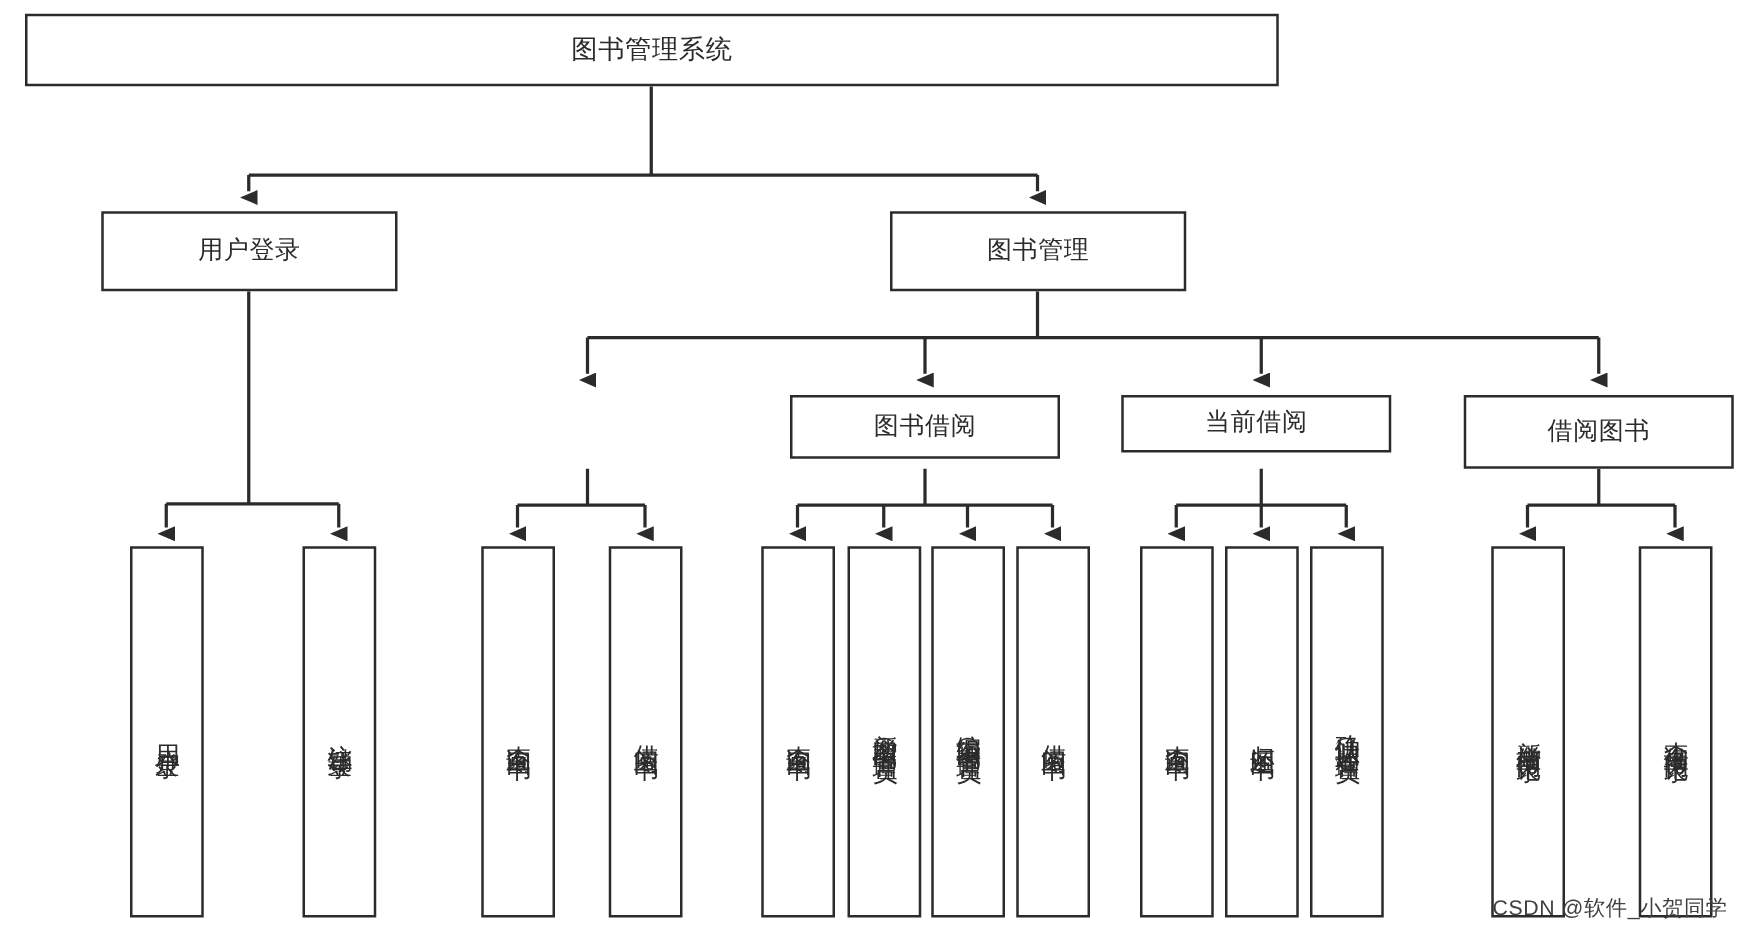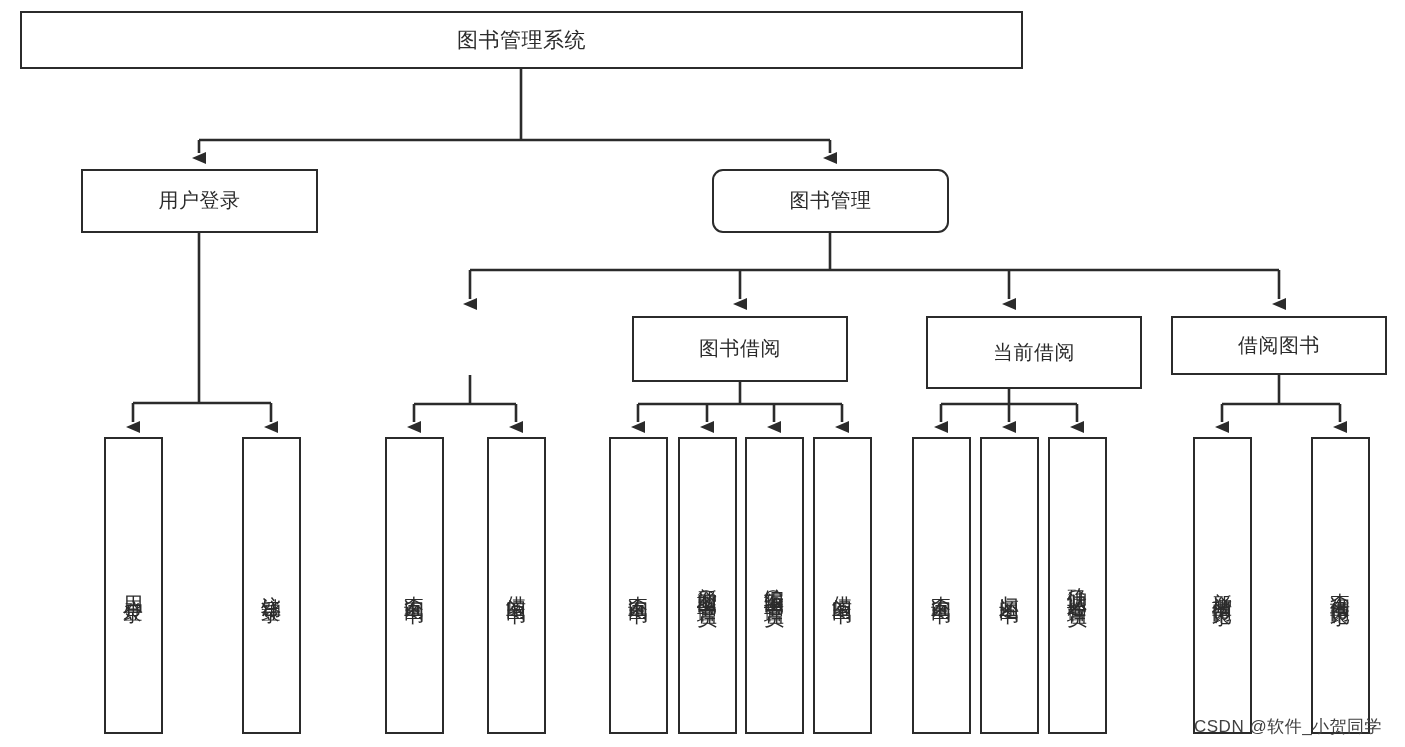--- a/index.html
+++ b/index.html
@@ -120,28 +120,28 @@
     </g>
   </svg>
 
   <div class="node lvl0" style="left:20px; top:11px; width:1003px; height:58px;">
     <span class="lbl">图书管理系统</span>
   </div>
 
   <div class="node lvl1" style="left:81px; top:169px; width:237px; height:64px;">
     <span class="lbl">用户登录</span>
   </div>
-  <div class="node lvl1" style="left:712px; top:169px; width:237px; height:64px;border-radius:11px;">
+  <div class="node lvl1" style="left:712px; top:169px; width:237px; height:64px;">
     <span class="lbl">图书管理</span>
   </div>
 
-  <div class="node lvl2" style="left:632px; top:316px; width:216px; height:66px;">
+  <div class="node lvl2" style="left:632px; top:316px; width:216px; height:51px;">
     <span class="lbl">图书借阅</span>
   </div>
-  <div class="node lvl2" style="left:926px; top:316px; width:216px; height:73px;">
+  <div class="node lvl2" style="left:897px; top:316px; width:216px; height:46px;">
     <span class="lbl">当前借阅</span>
   </div>
   <div class="node lvl2" style="left:1171px; top:316px; width:216px; height:59px;">
     <span class="lbl">借阅图书</span>
   </div>
 
   <div class="node leaf" style="left:104px; top:437px; width:59px; height:297px;">
     <span class="lbl">用户登录</span>
   </div>
   <div class="node leaf" style="left:242px; top:437px; width:59px; height:297px;">

